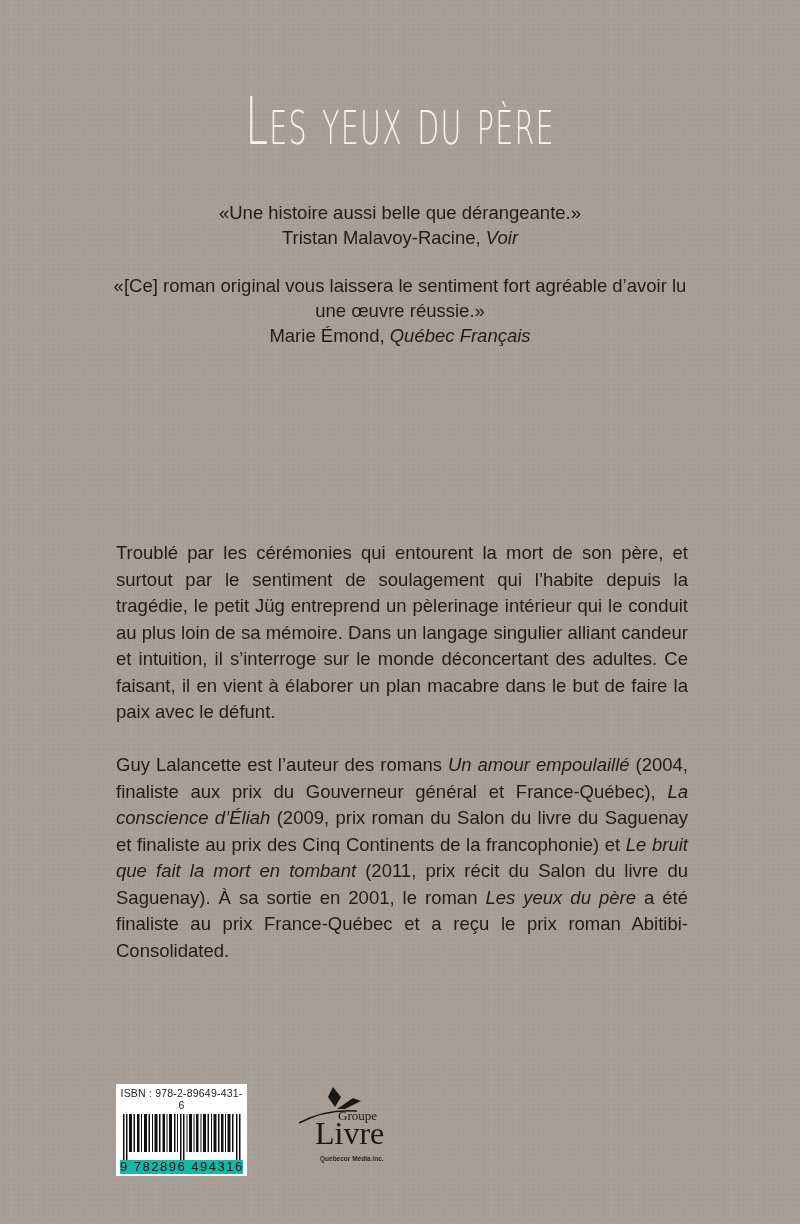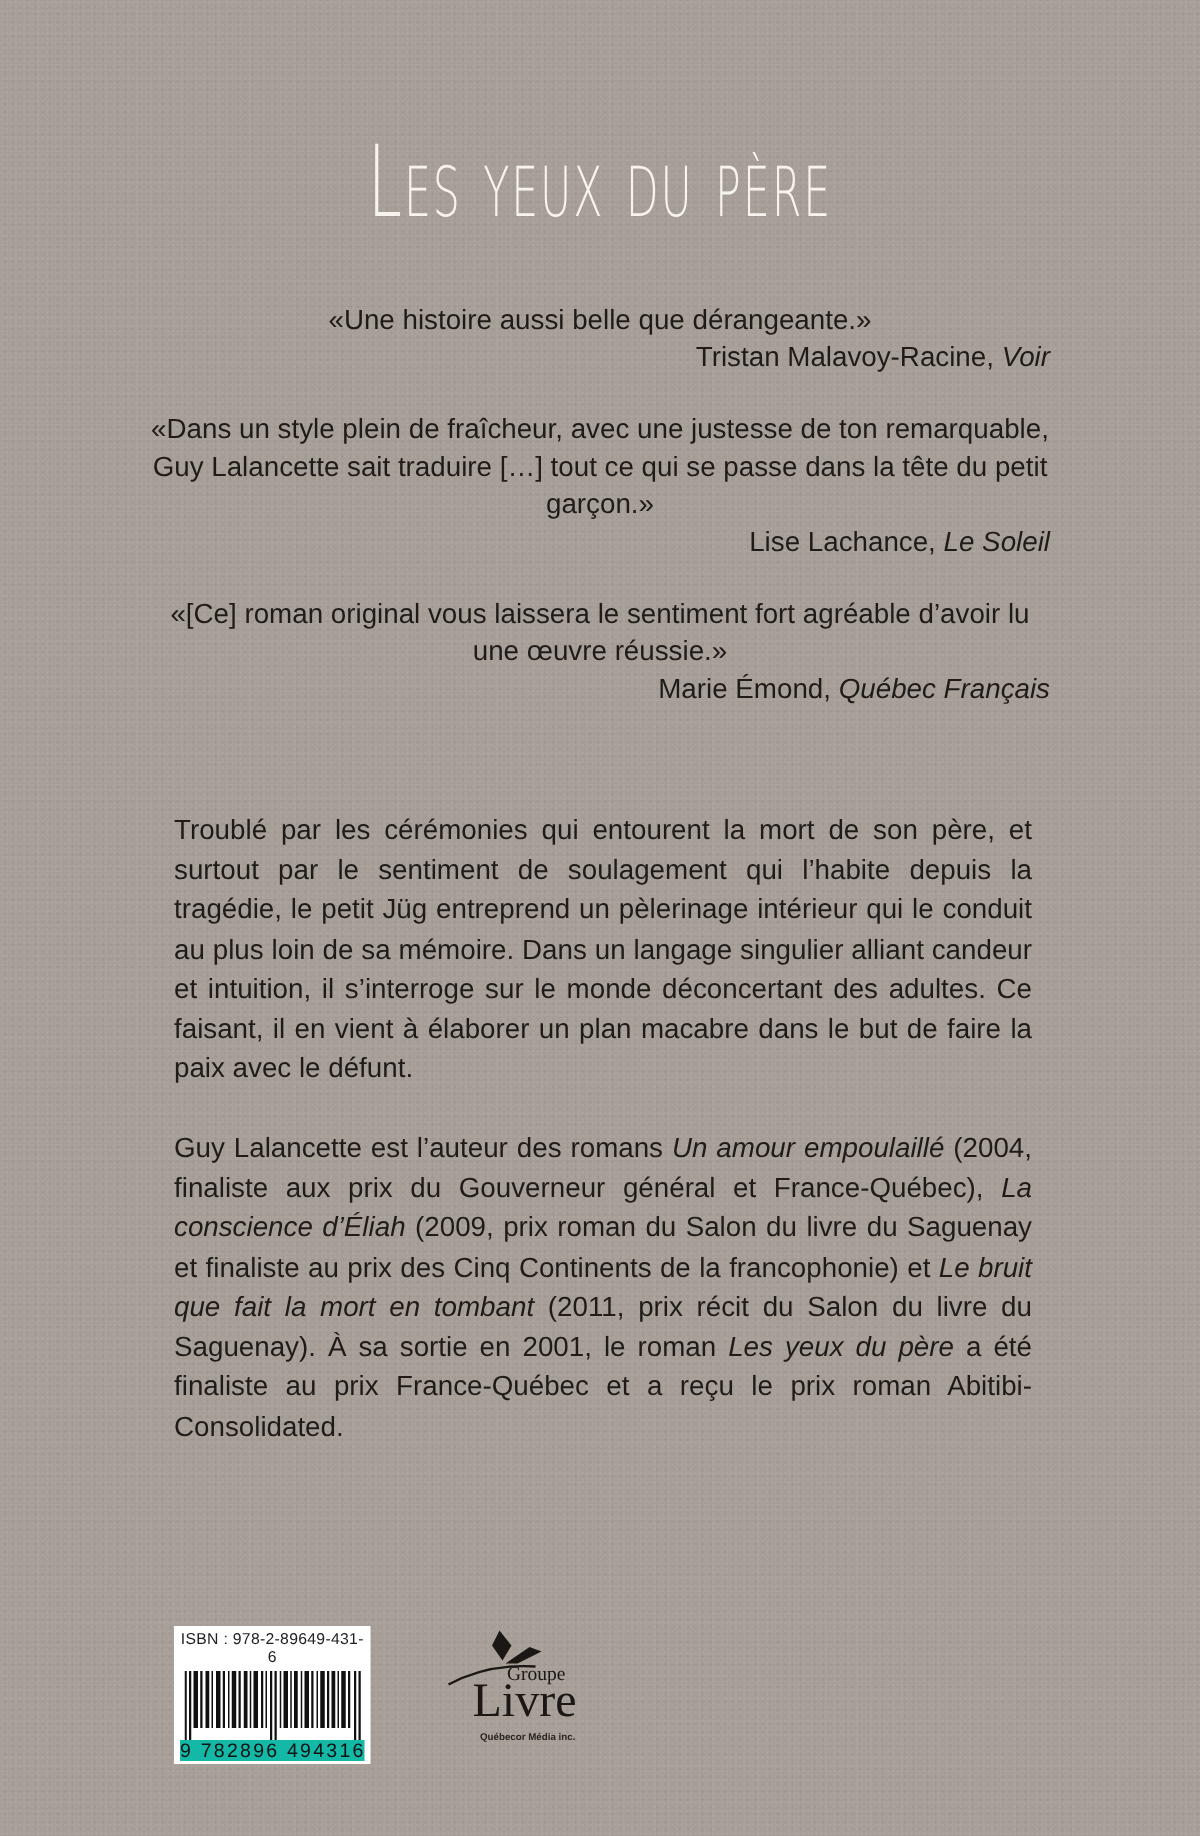--- a/index.html
+++ b/index.html
@@ -50,21 +50,20 @@
       line-height: 25px;
     }
     .quote-block {
       margin-bottom: 23px;
     }
     .quote-text {
       display: block;
     }
     .quote-source {
       display: block;
-      text-align: right;
     }
     .quote-source i {
       font-style: italic;
     }
     .synopsis {
       position: absolute;
       top: 540px;
       left: 116px;
       width: 572px;
       font-size: 18.5px;
@@ -165,24 +164,20 @@
 <body>
 
 <div class="cover">
 
   <div class="title">Les yeux du père</div>
 
   <div class="quotes">
     <div class="quote-block">
       <span class="quote-text">«Une histoire aussi belle que dérangeante.»</span>
       <span class="quote-source"><span>Tristan Malavoy-Racine, </span><i>Voir</i></span>
-    </div>
-    <div class="quote-block">
-      <span class="quote-text">«Dans un style plein de fraîcheur, avec une justesse de ton remarquable, Guy Lalancette sait traduire […] tout ce qui se passe dans la tête du petit garçon.»</span>
-      <span class="quote-source"><span>Lise Lachance, </span><i>Le Soleil</i></span>
     </div>
     <div class="quote-block">
       <span class="quote-text">«[Ce] roman original vous laissera le sentiment fort agréable d’avoir lu une œuvre réussie.»</span>
       <span class="quote-source"><span>Marie Émond, </span><i>Québec Français</i></span>
     </div>
   </div>
 
   <p class="synopsis" style="margin:0;">Troublé par les cérémonies qui entourent la mort de son père, et surtout par le sentiment de soulagement qui l’habite depuis la tragédie, le petit Jüg entreprend un pèlerinage intérieur qui le conduit au plus loin de sa mémoire. Dans un langage singulier alliant candeur et intuition, il s’interroge sur le monde déconcertant des adultes. Ce faisant, il en vient à élaborer un plan macabre dans le but de faire la paix avec le défunt.</p>
 
   <p class="bio" style="margin:0;"><span>Guy Lalancette est l’auteur des romans </span><i>Un amour empoulaillé</i><span> (2004, finaliste aux prix du Gouverneur général et France-Québec), </span><i>La conscience d’Éliah</i><span> (2009, prix roman du Salon du livre du Saguenay et finaliste au prix des Cinq Continents de la francophonie) et </span><i>Le bruit que fait la mort en tombant</i><span> (2011, prix récit du Salon du livre du Saguenay). À sa sortie en 2001, le roman </span><i>Les yeux du père</i><span> a été finaliste au prix France-Québec et a reçu le prix roman Abitibi-Consolidated.</span></p>

